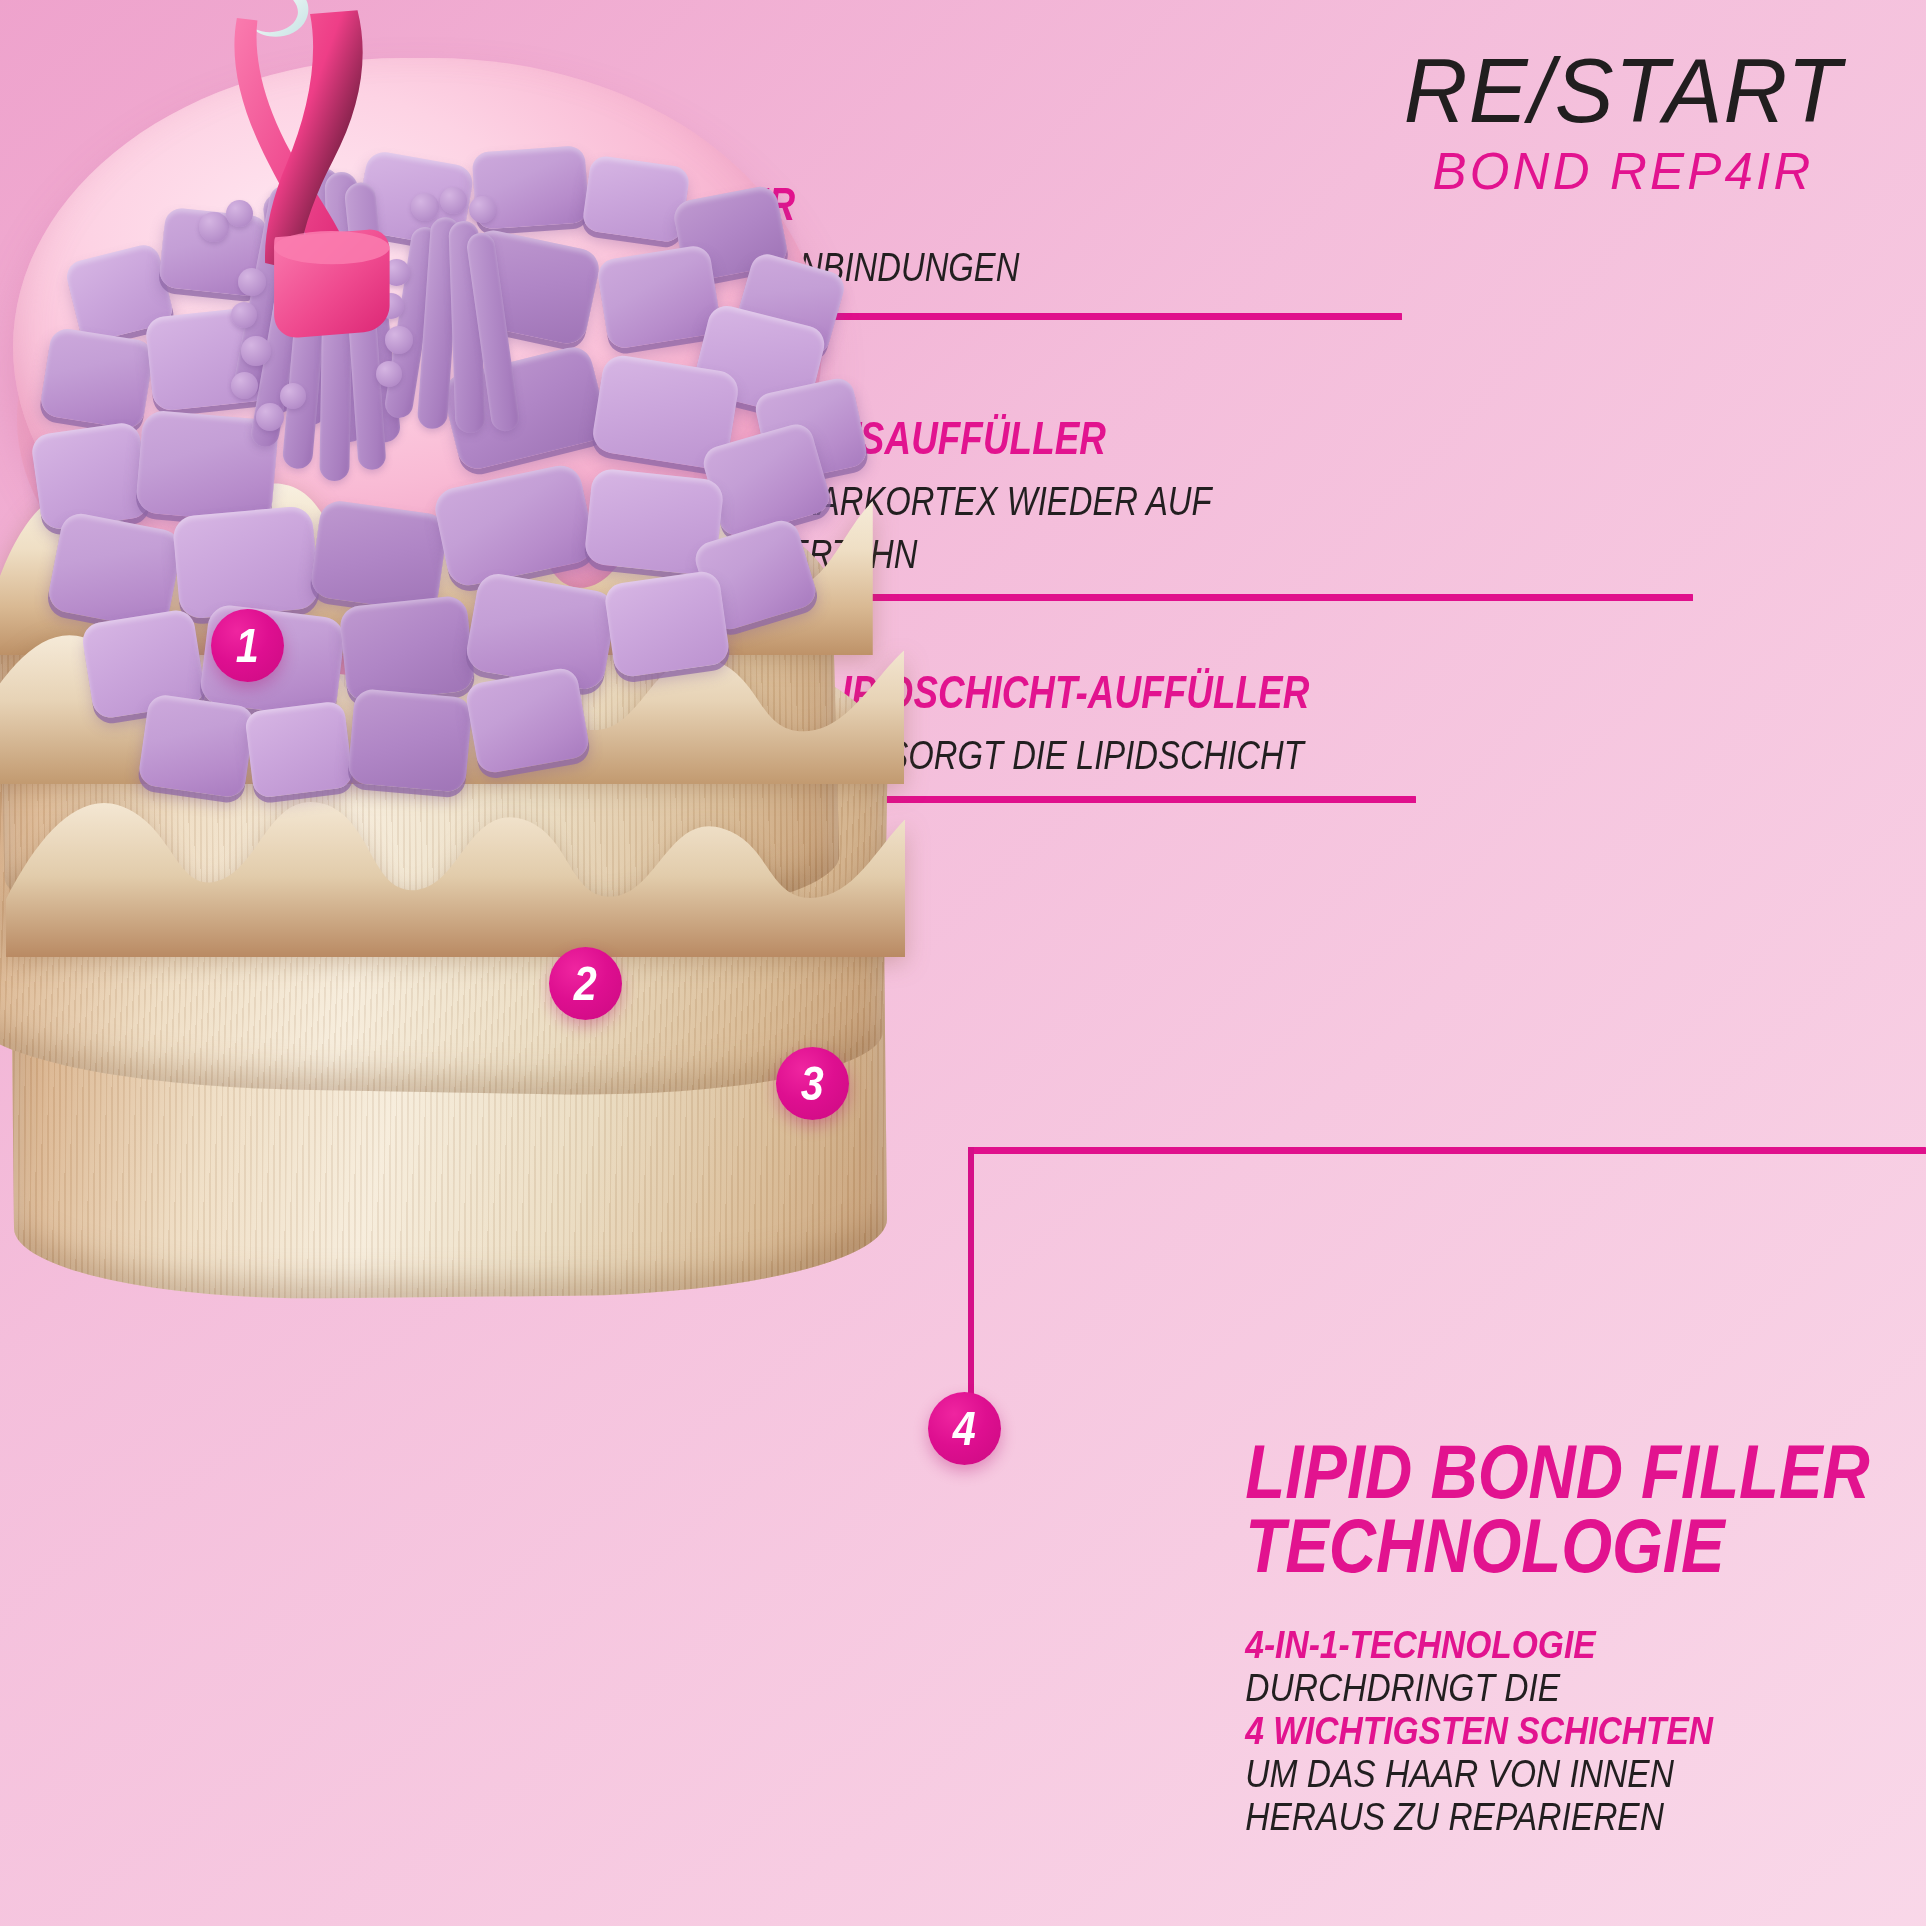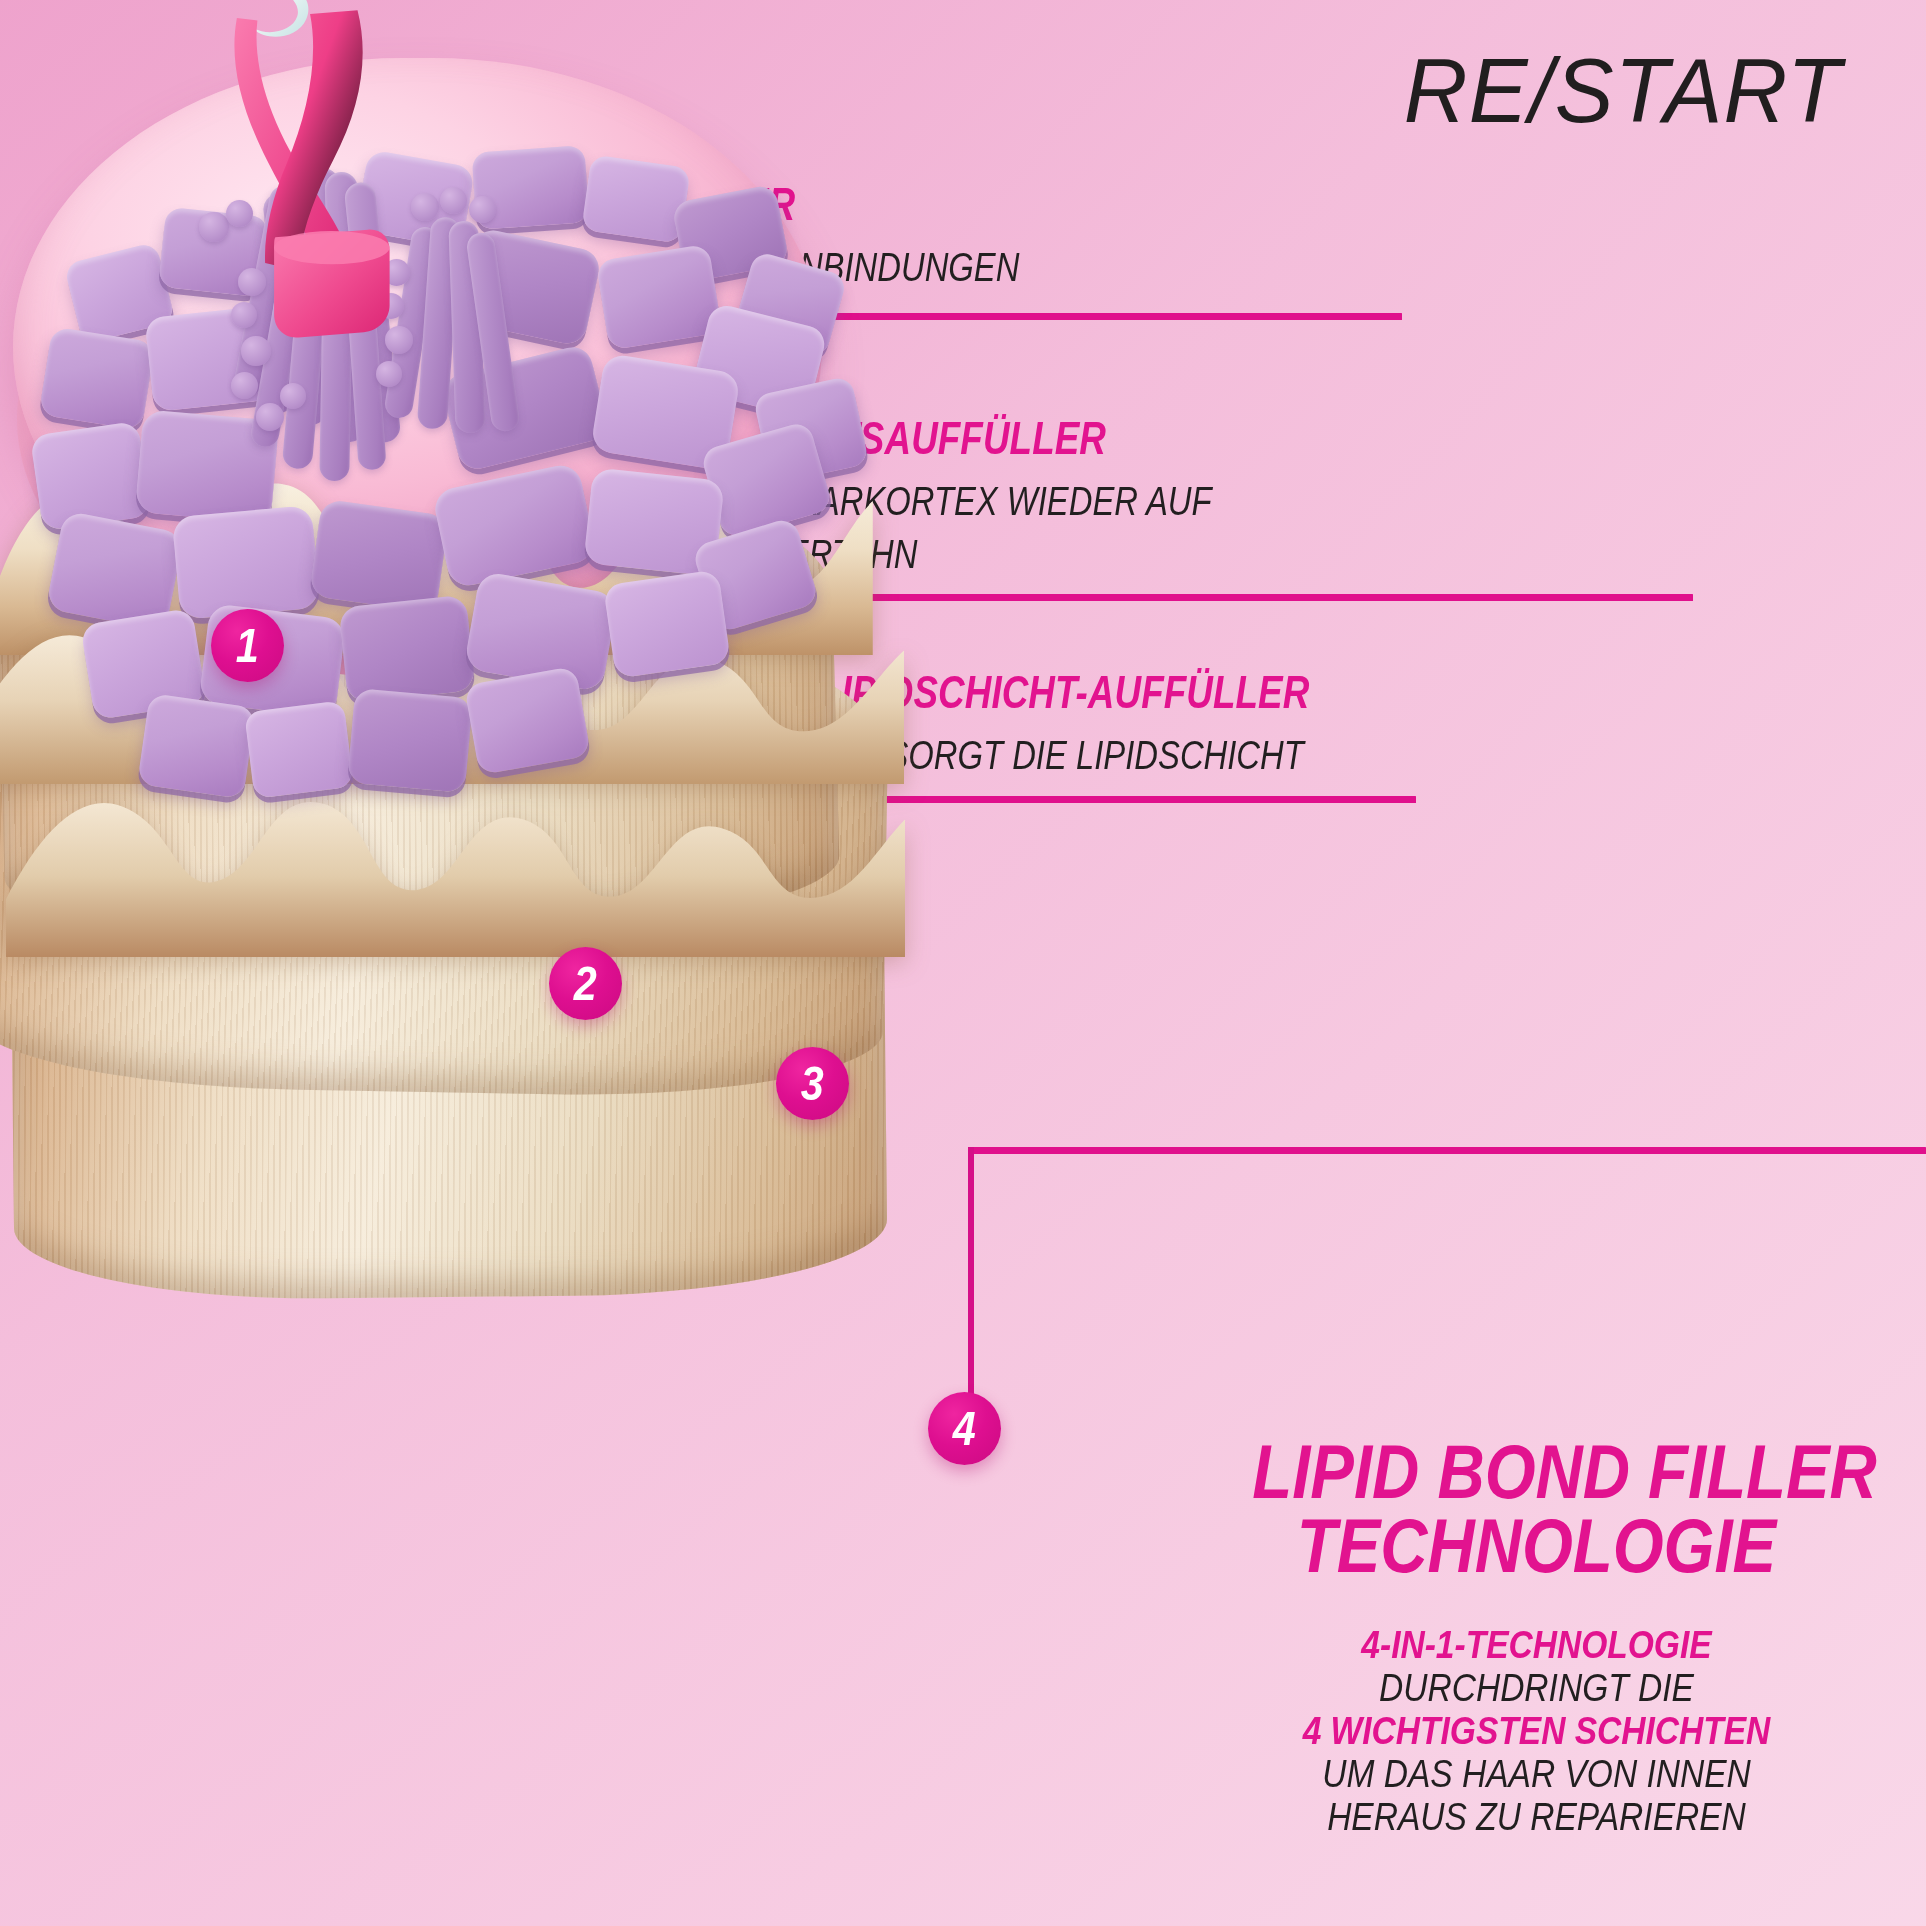--- a/index.html
+++ b/index.html
@@ -119,21 +119,21 @@
   .logo-main{
     position:relative;color:#211E1F;font-weight:300;letter-spacing:1.3px;
     font-size:91px;line-height:1;transform:scaleX(.97);
   }
   .logo-sub{
     color:#E2138F;font-weight:300;letter-spacing:3.2px;
     font-size:51px;line-height:1;margin-top:10.3px;
   }
 
   
-  .bottom{position:absolute;right:59px;top:1435px;width:661px;text-align:center;}
+  .bottom{position:absolute;right:66px;top:1435px;width:661px;}
   .bb-title{
     color:#E2138F;font-weight:700;font-size:76px;line-height:.98;
     transform:scaleX(.86);
   }
   .bb-line{display:block;white-space:nowrap;}
   .bb-body{margin-top:40px;font-size:39px;line-height:1.10;}
   .bb-em{color:#E2138F;font-weight:700;display:block;white-space:nowrap;transform:scaleX(.86);}
   .bb-tx{color:#221F20;font-weight:400;display:block;white-space:nowrap;transform:scaleX(.86);}
 </style>
 </head>
@@ -295,20 +295,21 @@
       <path d="M178,560 L322,548 C342,546 356,560 356,580 L356,666 C356,688 338,706 316,708
                L214,716 C192,718 176,702 176,680 L176,582 C176,570 176,562 178,560 Z" fill="url(#bondG2)"></path>
       <ellipse cx="266" cy="576" rx="90" ry="26" fill="#FA7CAF" opacity=".85"></ellipse>
     </svg>
   </div>
 
   <div class="logo">
     <div class="logo-main">
       <span>RE/START</span>
     </div>
+    <div class="logo-sub">BOND REP4IR</div>
   </div>
 
   <div class="callout" style="left:223px;top:177px;">
     <div class="co-title" style="font-size:46px;">KERATINBRÜCKENREPARATUR</div>
     <div class="co-sub-wrap" style="margin-top:13px;">
       <div class="co-sub" style="font-size:41px;">VERBINDET GEBROCHENE BRÜCKENBINDUNGEN</div>
     </div>
   </div>
   <div class="lead-h" style="left:222px;top:313px;width:1180px;"></div>
   <div class="lead-v" style="left:222px;top:313px;height:334px;"></div>

